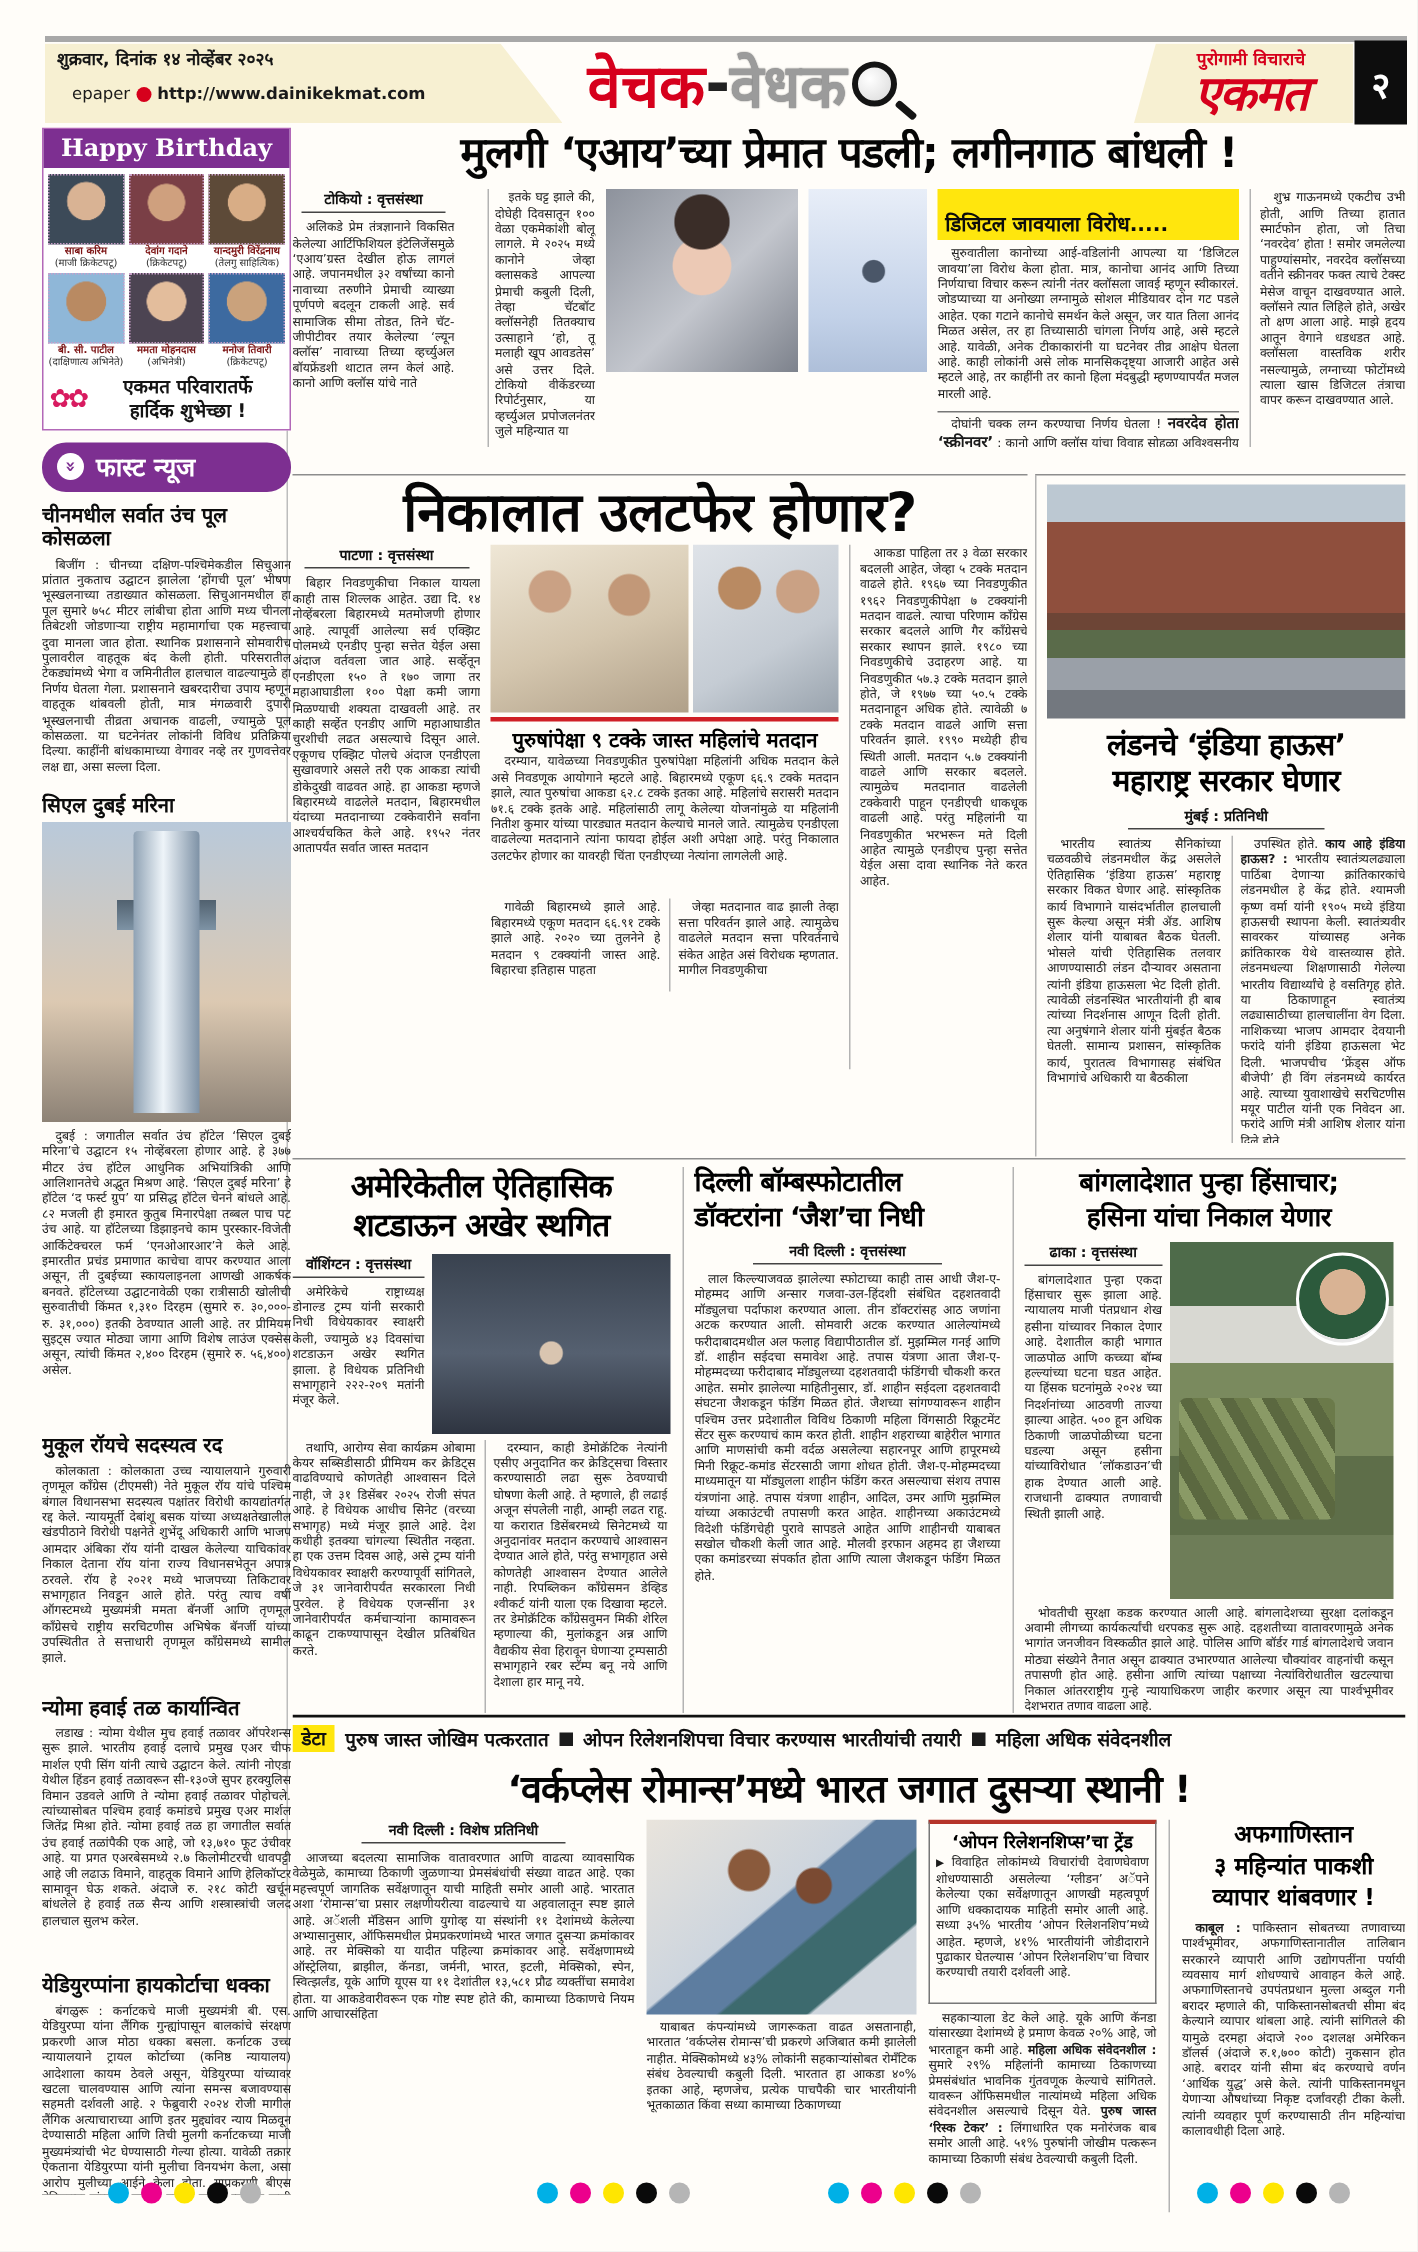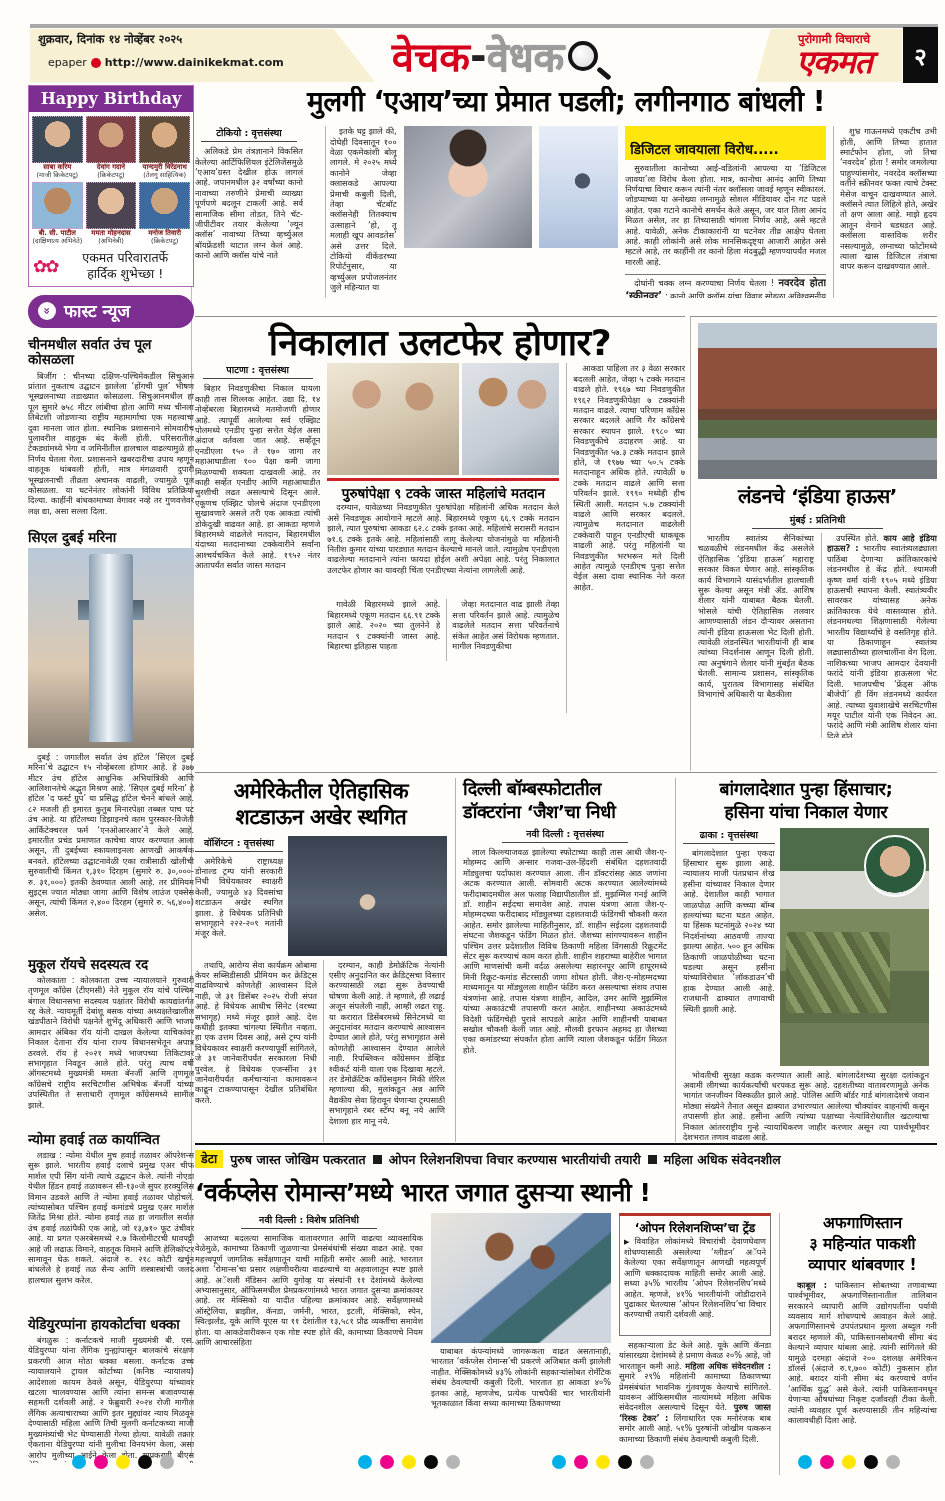--- a/index.html
+++ b/index.html
@@ -43,21 +43,21 @@
   .bp1 { background:radial-gradient(circle at 50% 38%, #d9b394 0 34%, #3c4a58 35%); }
   .bp2 { background:radial-gradient(circle at 50% 40%, #cfa07e 0 34%, #7a3f46 35%); }
   .bp3 { background:radial-gradient(circle at 50% 40%, #d8ad86 0 34%, #5d4a38 35%); }
   .bp4 { background:radial-gradient(circle at 50% 40%, #b98a62 0 36%, #8fb7d8 37%); }
   .bp5 { background:radial-gradient(circle at 50% 40%, #e3bd9c 0 36%, #4c4452 37%); }
   .bp6 { background:radial-gradient(circle at 50% 40%, #caa27c 0 36%, #3d6aa0 37%); }
   .bd-name { font-size:6.8px; font-weight:700; color:#7c1414; margin-top:1px; line-height:1.15; }
   .bd-role { font-size:6.6px; color:#2e2e2e; line-height:1.1; }
   .bd-greet { display:flex; align-items:center; gap:4px; padding:3px 4px 5px; }
   .tulips { color:#d81b60; font-size:17px; letter-spacing:-2px; }
-  .g-lines { flex:1; text-align:center; font-weight:400; font-size:12.5px; color:#141414; line-height:1.25; }
+  .g-lines { flex:1; text-align:center; font-weight:700; font-size:12.5px; color:#141414; line-height:1.25; }
   .fn-bar { margin-top:8px; background:#7d2f91; border-radius:16px; color:#fff; display:flex; align-items:center; gap:8px; padding:4px 10px 6px; }
   .fn-icon { width:18px; height:18px; border-radius:50%; background:#fff; color:#7d2f91; font-weight:900; font-size:12px; display:flex; align-items:center; justify-content:center; transform:rotate(90deg); }
   .fn-title { font-weight:800; font-size:17px; }
   .fn-h { font-size:13.5px; font-weight:800; color:#0c0c0c; line-height:1.12; margin:9px 0 3px; }
   .ph-dubai { position:relative; width:100%; height:200px; margin:3px 0 4px; background:linear-gradient(180deg,#b9c9da 0%,#dcc9b2 60%,#8d8276 100%); overflow:hidden; }
   .ph-dubai .tower { position:absolute; left:37%; top:3%; width:26%; height:94%; background:linear-gradient(90deg,#8fa2b4,#eef4f9 45%,#7e92a6); border-radius:3px 3px 0 0; }
   .ph-dubai .deck { position:absolute; left:30%; top:26%; width:40%; height:10%; background:linear-gradient(#51616f,#7e93a5); }
 
   
   #ai { position:absolute; left:195px; top:86px; width:742px; height:228px; overflow:hidden; }
@@ -113,21 +113,21 @@
   .bg-c1 { width:92px; }
   .ph-bangla { position:relative; width:150px; height:238px; background:linear-gradient(180deg,#4e6b4a 0 18%,#d8d8d2 18% 34%,#7a8a5e 34% 60%,#5e6e49 60% 82%,#6e7d58 82%); overflow:hidden; }
   .ph-bangla .veh { position:absolute; left:4%; top:44%; width:70%; height:34%; background:repeating-linear-gradient(60deg,#6b7a4a 0 9px,#8a9a66 9px 16px,#5b6840 16px 24px); border-radius:5px; }
   .ph-bangla .hasina { position:absolute; right:2%; top:3%; width:62px; height:62px; border-radius:50%; border:2px solid #fff; background:radial-gradient(circle at 50% 42%, #d9b394 0 34%, #2c5a3c 35% 70%, #e8e8e8 71%); }
   .bg-b2 { margin-top:4px; height:88px; }
 
   
   #botrow { position:absolute; left:195px; top:1143px; width:742px; height:335px; overflow:hidden; }
   .kicker { display:flex; align-items:center; gap:7px; border-top:2px solid #111; padding-top:5px; font-weight:800; font-size:12.5px; color:#101010; white-space:nowrap; }
   .chip { background:#ffe60d; padding:0 6px 1px; }
-  .wp-h { font-size:25px; font-weight:800; white-space:nowrap; letter-spacing:-0.5px; margin:6px 0 5px; color:#050505; }
+  .wp-h { font-size:25px; font-weight:800; text-align:center; white-space:nowrap; letter-spacing:-0.5px; margin:6px 0 5px; color:#050505; }
   .wp-row { display:flex; gap:8px; height:262px; overflow:hidden; }
   .wp-c1 { width:228px; }
   .wp-c2 { width:180px; }
   .ph-couple { width:100%; height:130px; background:radial-gradient(circle at 38% 26%, #8a5a3c 0 9%, transparent 10%), radial-gradient(circle at 62% 34%, #7a4a32 0 8%, transparent 9%), linear-gradient(140deg,#e9e4dc,#cdd5de 45%,#5d7da0 46% 60%,#3d6a6e 61% 78%,#cfd6dd 79%); margin-bottom:3px; }
   .wp-c3 { width:152px; }
   .wp-box { border:1px solid #777; border-top:3px solid #b5342a; padding:3px 4px; margin-bottom:4px; }
   .wp-box-title { font-weight:800; font-size:12px; text-align:center; white-space:nowrap; overflow:hidden; }
   .tri::before { content:"▶"; font-size:7px; margin-right:2px; }
   .afghan { width:158px; border-left:1px solid #b3b3b3; padding-left:8px; }
   .af-h { font-size:15.5px; font-weight:800; text-align:center; line-height:1.35; white-space:nowrap; }
@@ -292,20 +292,21 @@
       </div>
       <div class="bi-c4 vrl">
         <div class="bt" style="height:348px">आकडा पाहिला तर ३ वेळा सरकार बदलली आहेत, जेव्हा ५ टक्के मतदान वाढले होते. १९६७ च्या निवडणुकीत १९६२ निवडणुकीपेक्षा ७ टक्क्यांनी मतदान वाढले. त्याचा परिणाम काँग्रेस सरकार बदलले आणि गैर काँग्रेसचे सरकार स्थापन झाले. १९८० च्या निवडणुकीचे उदाहरण आहे. या निवडणुकीत ५७.३ टक्के मतदान झाले होते, जे १९७७ च्या ५०.५ टक्के मतदानाहून अधिक होते. त्यावेळी ७ टक्के मतदान वाढले आणि सत्ता परिवर्तन झाले. १९९० मध्येही हीच स्थिती आली. मतदान ५.७ टक्क्यांनी वाढले आणि सरकार बदलले. त्यामुळेच मतदानात वाढलेली टक्केवारी पाहून एनडीएची धाकधूक वाढली आहे. परंतु महिलांनी या निवडणुकीत भरभरून मते दिली आहेत त्यामुळे एनडीएच पुन्हा सत्तेत येईल असा दावा स्थानिक नेते करत आहेत.</div>
       </div>
     </div>
   </section>
 
   <section id="london">
     <div class="ph-london"></div>
     <div class="lo-h">लंडनचे ‘इंडिया हाऊस’</div>
+    <div class="lo-h">महाराष्ट्र सरकार घेणार</div>
     <div class="dl" style="width:55%; margin-top:5px">मुंबई : प्रतिनिधी</div>
     <div class="lo-cols">
       <div class="lo-c bt" style="height:205px">भारतीय स्वातंत्र्य सैनिकांच्या चळवळीचे लंडनमधील केंद्र असलेले ऐतिहासिक ‘इंडिया हाऊस’ महाराष्ट्र सरकार विकत घेणार आहे. सांस्कृतिक कार्य विभागाने यासंदर्भातील हालचाली सुरू केल्या असून मंत्री ॲड. आशिष शेलार यांनी याबाबत बैठक घेतली. भोसले यांची ऐतिहासिक तलवार आणण्यासाठी लंडन दौऱ्यावर असताना त्यांनी इंडिया हाऊसला भेट दिली होती. त्यावेळी लंडनस्थित भारतीयांनी ही बाब त्यांच्या निदर्शनास आणून दिली होती. त्या अनुषंगाने शेलार यांनी मुंबईत बैठक घेतली. सामान्य प्रशासन, सांस्कृतिक कार्य, पुरातत्व विभागासह संबंधित विभागांचे अधिकारी या बैठकीला</div>
       <div class="lo-c vrl" style="padding-left:5px">
         <div class="bt" style="height:205px">
           <span>उपस्थित होते.</span>
           <span class="lead">काय आहे इंडिया हाऊस? :</span>
           <span>भारतीय स्वातंत्र्यलढ्याला पाठिंबा देणाऱ्या क्रांतिकारकांचे लंडनमधील हे केंद्र होते. श्यामजी कृष्ण वर्मा यांनी १९०५ मध्ये इंडिया हाऊसची स्थापना केली. स्वातंत्र्यवीर सावरकर यांच्यासह अनेक क्रांतिकारक येथे वास्तव्यास होते. लंडनमधल्या शिक्षणासाठी गेलेल्या भारतीय विद्यार्थ्यांचे हे वसतिगृह होते. या ठिकाणाहून स्वातंत्र्य लढ्यासाठीच्या हालचालींना वेग दिला. नाशिकच्या भाजप आमदार देवयानी फरांदे यांनी इंडिया हाऊसला भेट दिली. भाजपचीच ‘फ्रेंड्स ऑफ बीजेपी’ ही विंग लंडनमध्ये कार्यरत आहे. त्याच्या युवाशाखेचे सरचिटणीस मयूर पाटील यांनी एक निवेदन आ. फरांदे आणि मंत्री आशिष शेलार यांना दिले होते.</span>
         </div>
       </div>

